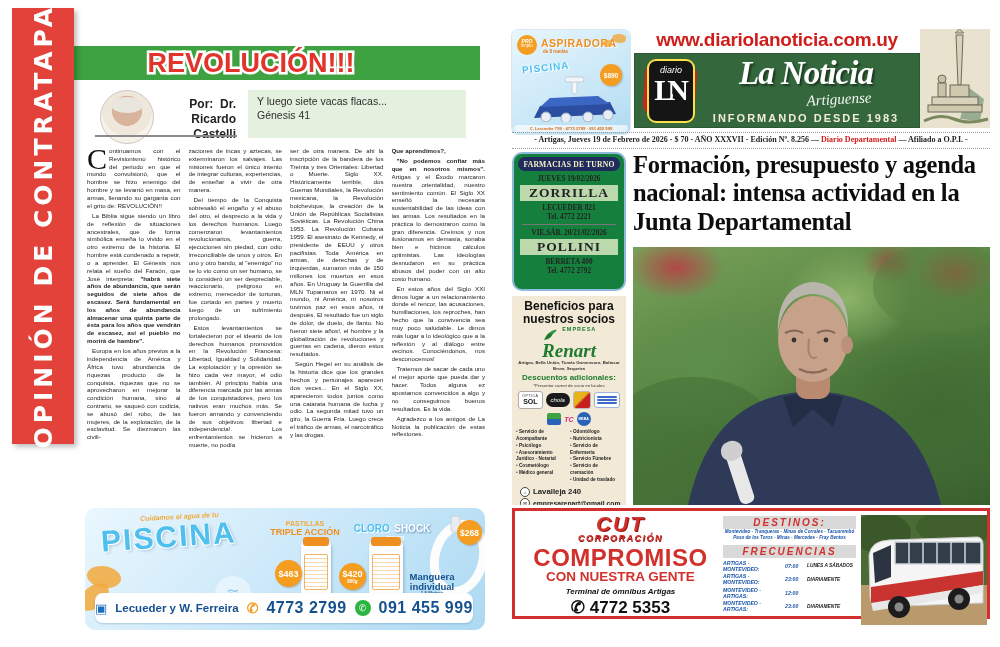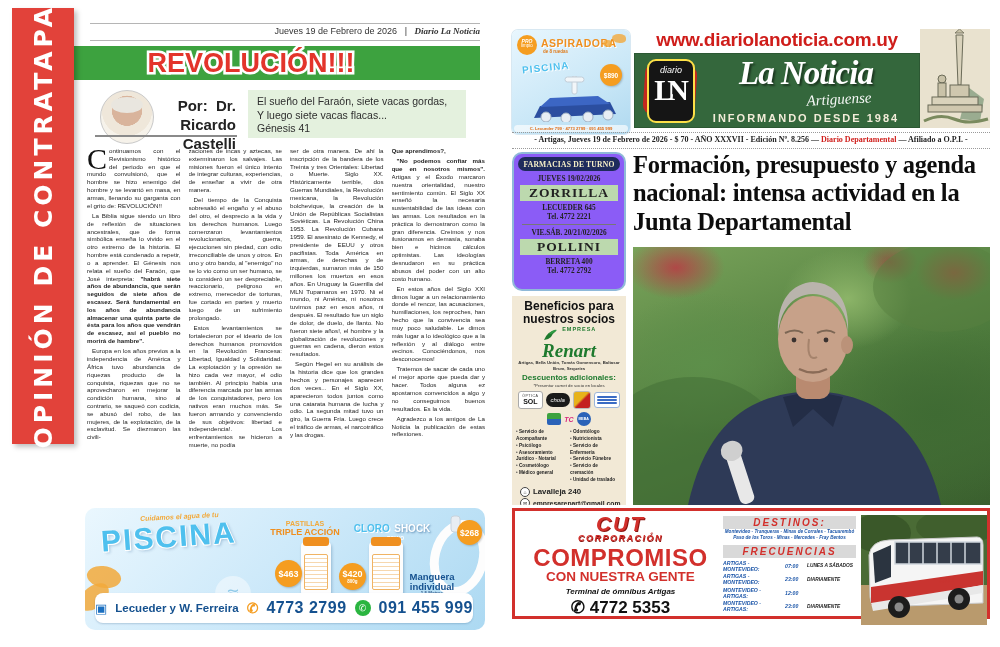--- a/index.html
+++ b/index.html
@@ -13,21 +13,21 @@
   .sidebar-red span{writing-mode:vertical-rl;transform:rotate(180deg);color:#fff;font-weight:bold;
                font-size:25px;letter-spacing:4px;font-family:"DejaVu Sans",sans-serif;white-space:nowrap;}
   .lp-datestrip{left:90px;top:23px;width:390px;height:16px;border-top:1.5px solid #b5b5b5;border-bottom:1.5px solid #b5b5b5;
                font-size:9px;text-align:right;line-height:15px;color:#333;}
   .lp-datestrip .paper{font-family:"Liberation Serif",serif;font-style:italic;font-weight:bold;}
   .green-bar{left:22px;top:46px;width:458px;height:34px;background:#3da23f;z-index:2;}
   .rev-svg{position:absolute;left:0;top:0;width:100%;height:100%;}
   .author-photo{left:100px;top:90px;width:52px;height:52px;border-radius:50%;border:1px solid #c9c9c9;overflow:hidden;
                background:radial-gradient(circle at 50% 38%, #d9b49c 0 36%, #efe7da 37% 60%, #f6f2ea 61%);}
   .author-photo .hair{position:absolute;left:10px;top:6px;width:32px;height:16px;border-radius:50%;background:#e9e6df;}
-  .byline{left:150px;top:97px;width:86px;text-align:right;font-size:15px;font-weight:bold;color:#222;line-height:1.25;}
+  .byline{left:150px;top:97px;width:86px;text-align:right;font-size:12px;font-weight:bold;color:#222;line-height:1.25;}
   .byline-rule{left:95px;top:135px;width:142px;border-bottom:2px solid #8a8a8a;height:0;}
   .quote-box{left:248px;top:90px;width:218px;height:48px;background:#e4f1de;padding:5px 9px;box-sizing:border-box;
              font-size:10.5px;color:#2e2e2e;line-height:1.3;}
   .article{left:87px;top:147px;width:398px;height:358px;display:flex;gap:8px;overflow:hidden;}
   .col{width:94px;font-size:6.2px;line-height:1.26;text-align:justify;color:#1d1d1d;overflow:hidden;}
   .col p{margin:0 0 2.5px 0;}
   .col p.ind{text-indent:5px;}
   .dropcap{float:left;font-family:"Liberation Serif",serif;font-size:30px;line-height:.78;
            padding-right:2px;font-weight:normal;color:#111;}
 
@@ -99,21 +99,21 @@
       text-shadow:2px 2px 2px rgba(0,0,0,.45);}
   .mast-script{position:absolute;left:140px;top:38px;width:130px;text-align:center;color:#fff;
       font-family:"Liberation Serif",serif;font-style:italic;font-size:15px;transform:rotate(-3deg);opacity:.95;}
   .mast-tagline{position:absolute;left:62px;bottom:4px;width:220px;text-align:center;color:#f2ecd9;
       font-size:11px;letter-spacing:2px;font-weight:bold;}
   .monument{left:920px;top:29px;width:70px;height:99px;background:#e9e2cf;}
   .rp-dateline{left:512px;top:132px;width:478px;height:15px;border-top:1.5px dotted #9a9a9a;border-bottom:1.5px dotted #9a9a9a;
       text-align:center;font-family:"Liberation Serif",serif;font-weight:bold;font-size:8px;line-height:14px;color:#222;}
   .rp-dateline .red{color:#cf1d1a;}
 
-  .farm-box{left:512px;top:152px;width:114px;height:139px;background:#8b5cf6;border:2px solid #8fb9d8;border-radius:10px;
+  .farm-box{left:512px;top:152px;width:114px;height:139px;background:#15803d;border:2px solid #8fb9d8;border-radius:10px;
       box-sizing:border-box;text-align:center;padding-top:3px;}
   .farm-head{margin:0 auto;width:102px;background:#1e2b5c;border-radius:9px;color:#f7f0c8;font-size:7.6px;font-weight:bold;
       font-family:"Liberation Serif",serif;padding:2.5px 0;letter-spacing:.2px;}
   .farm-day{font-size:7.3px;font-weight:bold;margin-top:3px;font-family:"Liberation Serif",serif;}
   .farm-name{background:#bcd9ae;margin:2px 6px;font-family:"Liberation Serif",serif;font-weight:bold;font-size:13.5px;
       letter-spacing:1px;line-height:1.15;}
   .farm-line{font-size:7.3px;font-weight:bold;font-family:"Liberation Serif",serif;line-height:1.3;}
   .farm-div{border-top:1.5px solid #777;margin:3px 8px 0 8px;}
 
   .ben-box{left:512px;top:296px;width:114px;height:209px;background:#f2e9d6;box-sizing:border-box;padding:4px 4px 2px 4px;
@@ -184,44 +184,38 @@
 </style>
 </head>
 <body>
 
 <div class="canvas">
 
   <div class="abs sidebar-red">
     <span>OPINIÓN DE CONTRATAPA</span>
   </div>
 
-  <div class="abs lp-datestrip">
-    <span>Jueves 19 de Febrero de 2026</span>&nbsp;&nbsp;
-    <span>|</span>&nbsp;&nbsp;
-    <span class="paper">Diario La Noticia</span>
-  </div>
 
   <div class="abs green-bar">
     <svg class="rev-svg" viewBox="0 0 458 34" xmlns="http://www.w3.org/2000/svg">
       <text x="229" y="26" text-anchor="middle" font-family="Liberation Sans, sans-serif" font-size="27" font-weight="bold" fill="#e3342b" stroke="#ffffff" stroke-width="5" paint-order="stroke">REVOLUCIÓN!!!</text>
     </svg>
   </div>
 
   <div class="abs author-photo">
       <i class="hair"></i>
     </div>
   <div class="abs byline">
     <span>Por:</span>&nbsp;
     <span>Dr. Ricardo</span><br>
     <span>Castelli</span>
   </div>
   <div class="abs byline-rule"></div>
 
   <div class="abs quote-box">
-    <div>El sueño del Faraón, siete vacas gordas,</div>
     <div>Y luego siete vacas flacas...</div>
     <div>Génesis 41</div>
   </div>
 
   <div class="abs article">
     <div class="col">
       <p><span class="dropcap">C</span><span>ontinuamos con el Revisionismo histórico del periodo en que el mundo convulsionó, que el hombre se hizo enemigo del hombre y se levantó en masa, en armas, llenando su garganta con el grito de: REVOLUCIÓN!!</span></p>
       <p class="ind"><span>La Biblia sigue siendo un libro de reflexión de situaciones ancestrales, que de forma simbólica enseña lo vivido en el otro extremo de la historia. El hombre está condenado a repetir, o a aprender. El Génesis nos relata el sueño del Faraón, que José interpreta: </span><b>"habrá siete años de abundancia, que serán seguidos de siete años de escasez. Será fundamental en los años de abundancia almacenar una quinta parte de ésta para los años que vendrán de escasez, así el pueblo no morirá de hambre".</b></p>
       <p class="ind">Europa en los años previos a la independencia de América y África tuvo abundancia de riquezas producto de la conquista, riquezas que no se aprovecharon en mejorar la condición humana, sino al contrario, se saqueó con codicia, se abusó del robo, de las mujeres, de la explotación, de la esclavitud. Se diezmaron las civili-</p>
     </div>
@@ -326,21 +320,21 @@
   <div class="abs mast-green">
     <div class="ln-logo">
       <i class="ln-red"></i>
       <div class="ln-black">
         <span class="d">diario</span>
         <span class="ln">LN</span>
       </div>
     </div>
     <div class="mast-name">La Noticia</div>
     <div class="mast-script">Artiguense</div>
-    <div class="mast-tagline">INFORMANDO DESDE 1984</div>
+    <div class="mast-tagline">INFORMANDO DESDE 1983</div>
   </div>
   <div class="abs monument">
     <svg viewBox="0 0 70 99" width="70" height="99">
       <polygon points="48,58 64,70 60,92 40,90" fill="#3a6b42" opacity="0.45"></polygon>
       <polygon points="36,6 43,6 41,56 38,56" fill="#d9d2bb" stroke="#6b6b58" stroke-width="1"></polygon>
       <polygon points="35,4 44,4 39.5,0" fill="#c9c2a8" stroke="#6b6b58" stroke-width="0.8"></polygon>
       <rect x="30" y="56" width="19" height="12" fill="#cfc7ae" stroke="#6b6b58"></rect>
       <circle cx="22" cy="50" r="4" fill="#c9c2a8" stroke="#6b6b58"></circle>
       <rect x="18" y="54" width="8" height="14" fill="#c9c2a8" stroke="#6b6b58"></rect>
       <rect x="12" y="68" width="46" height="8" fill="#d9d2bb" stroke="#6b6b58"></rect>
@@ -350,21 +344,21 @@
   </div>
 
   <div class="abs rp-dateline">
     <span>- Artigas,  Jueves 19 de Febrero de 2026  -  $ 70   -   AÑO XXXVII   -   Edición Nº. 8.256   </span><span>—</span><span class="red"> Diario Departamental </span><span>—</span><span>   Afiliado a O.P.I. -</span>
   </div>
 
   <div class="abs farm-box">
     <div class="farm-head">FARMACIAS DE TURNO</div>
     <div class="farm-day">JUEVES 19/02/2026</div>
     <div class="farm-name">ZORRILLA</div>
-    <div class="farm-line">LECUEDER 645</div>
+    <div class="farm-line">LECUEDER 821</div>
     <div class="farm-line">Tel. 4772 2221</div>
     <div class="farm-div"></div>
     <div class="farm-day">VIE.SÁB. 20/21/02/2026</div>
     <div class="farm-name">POLLINI</div>
     <div class="farm-line">BERRETA 400</div>
     <div class="farm-line">Tel. 4772 2792</div>
   </div>
 
   <div class="abs ben-box">
     <div class="ben-title">Beneficios para nuestros socios</div>

